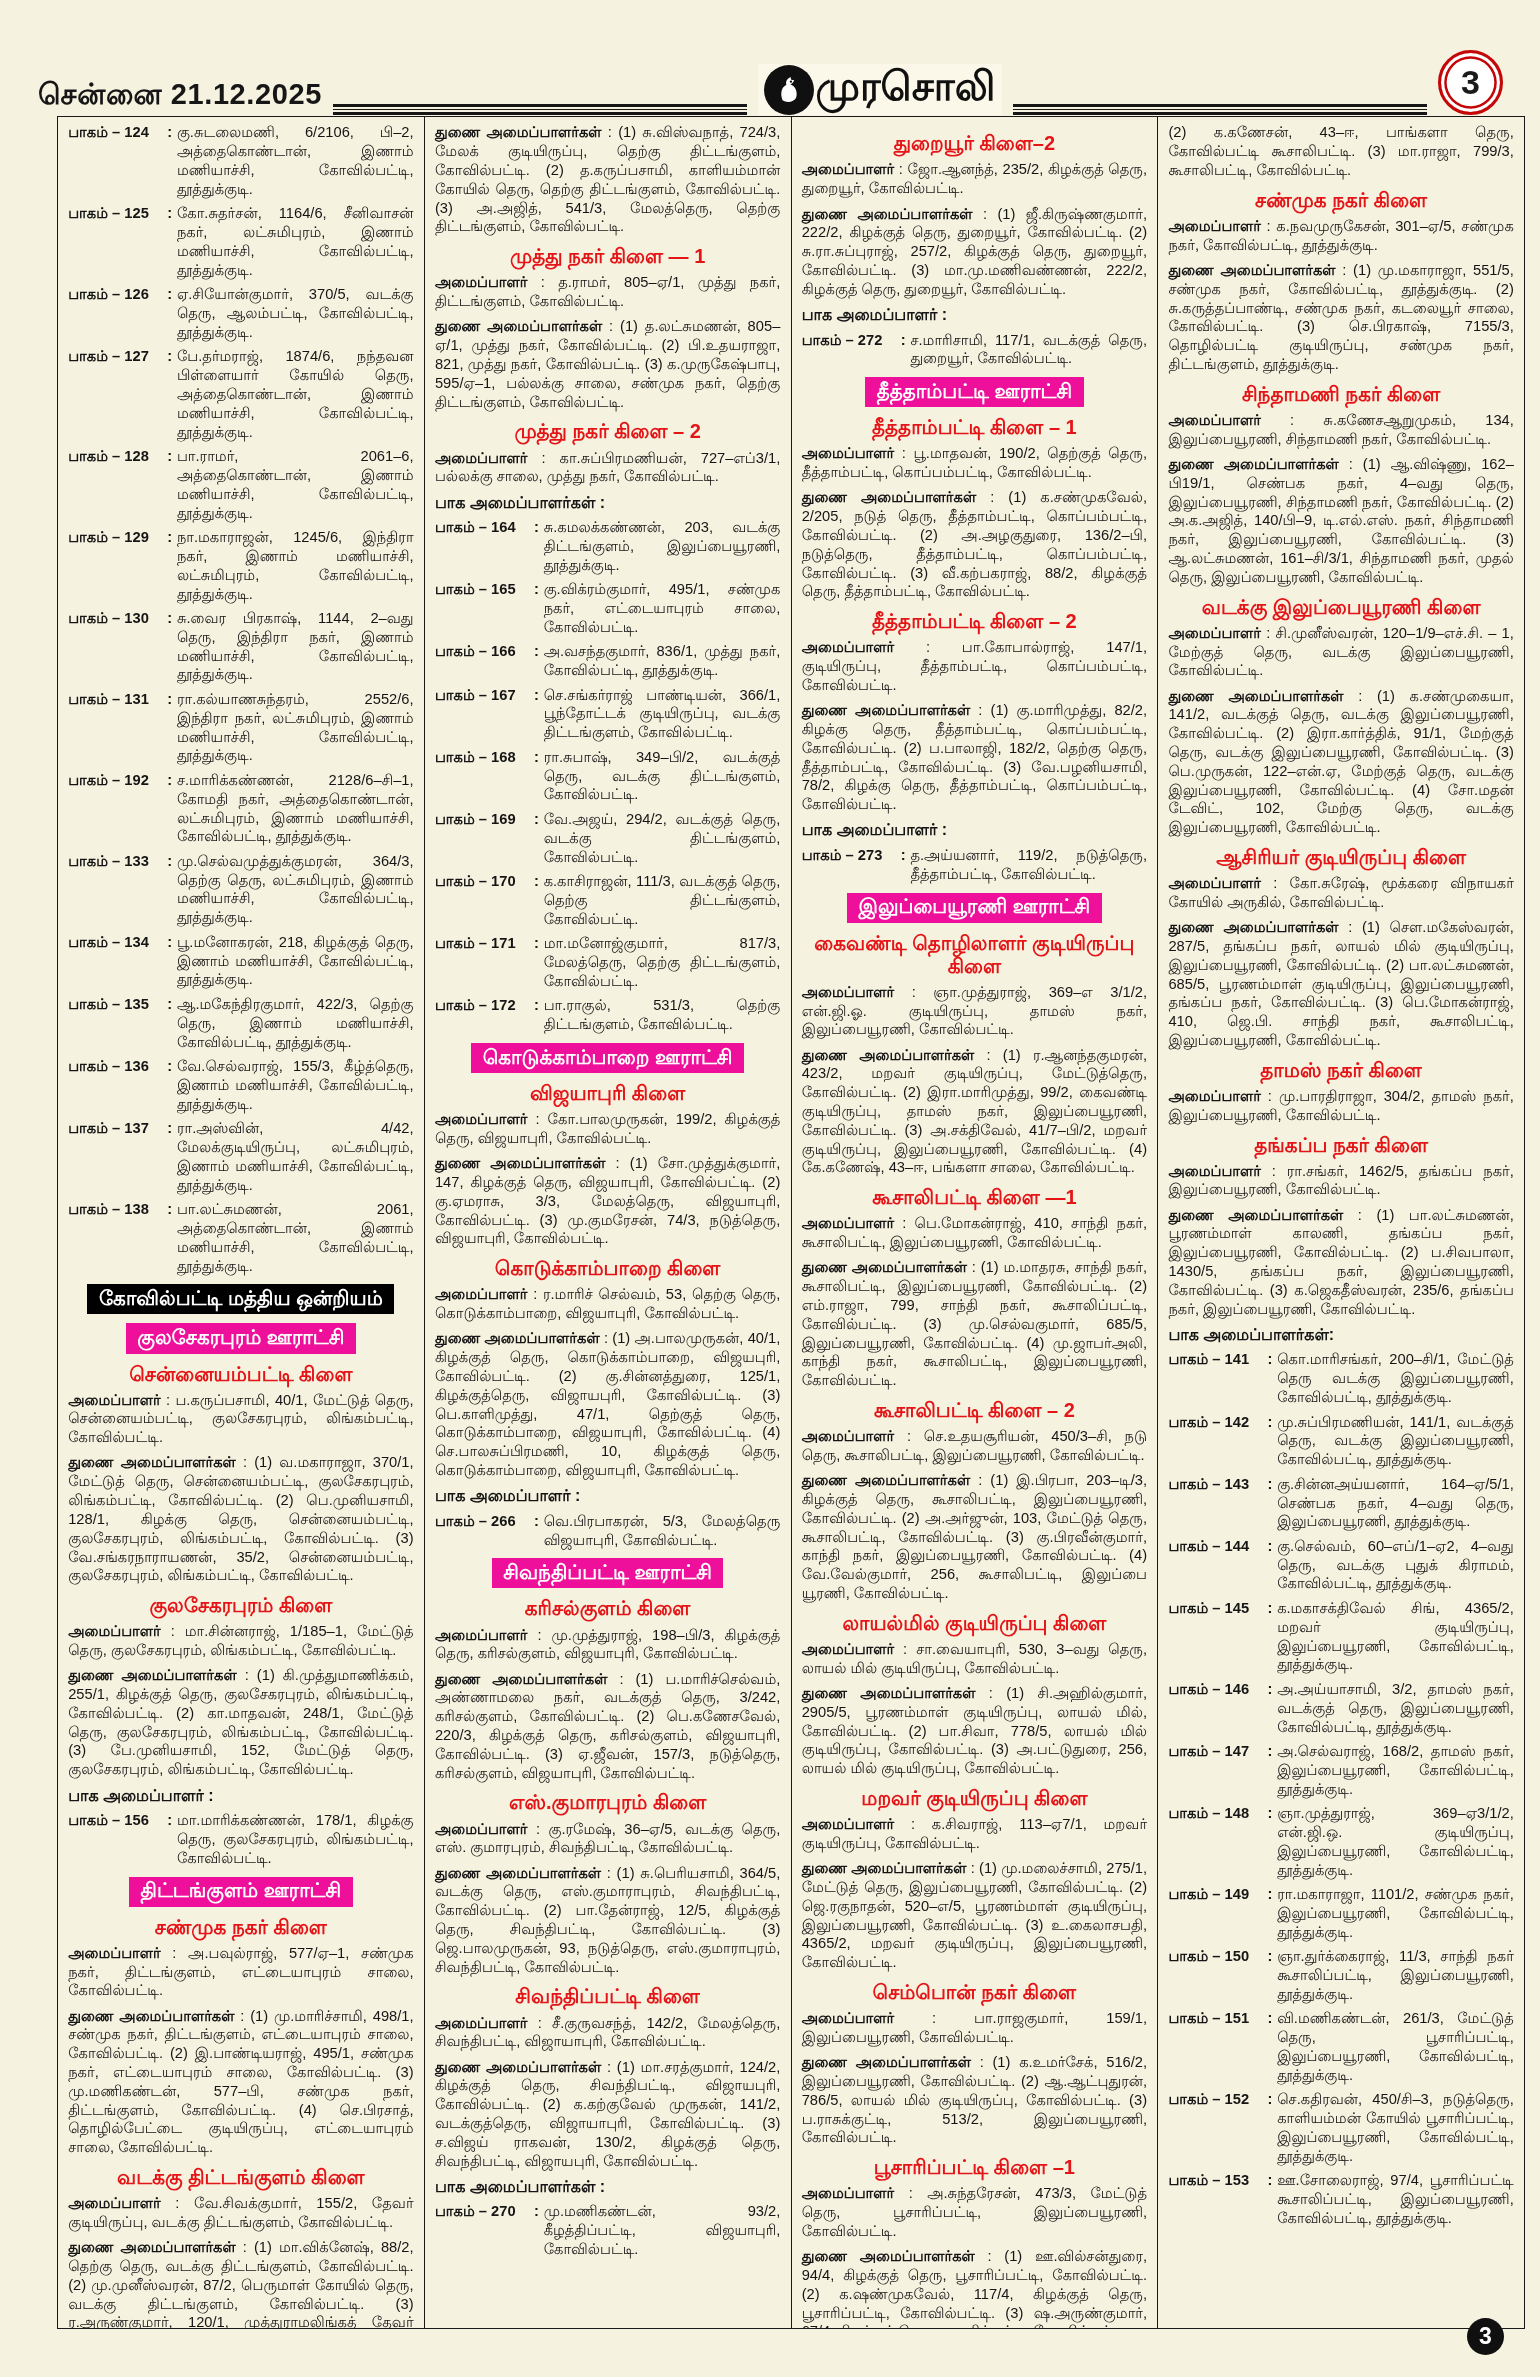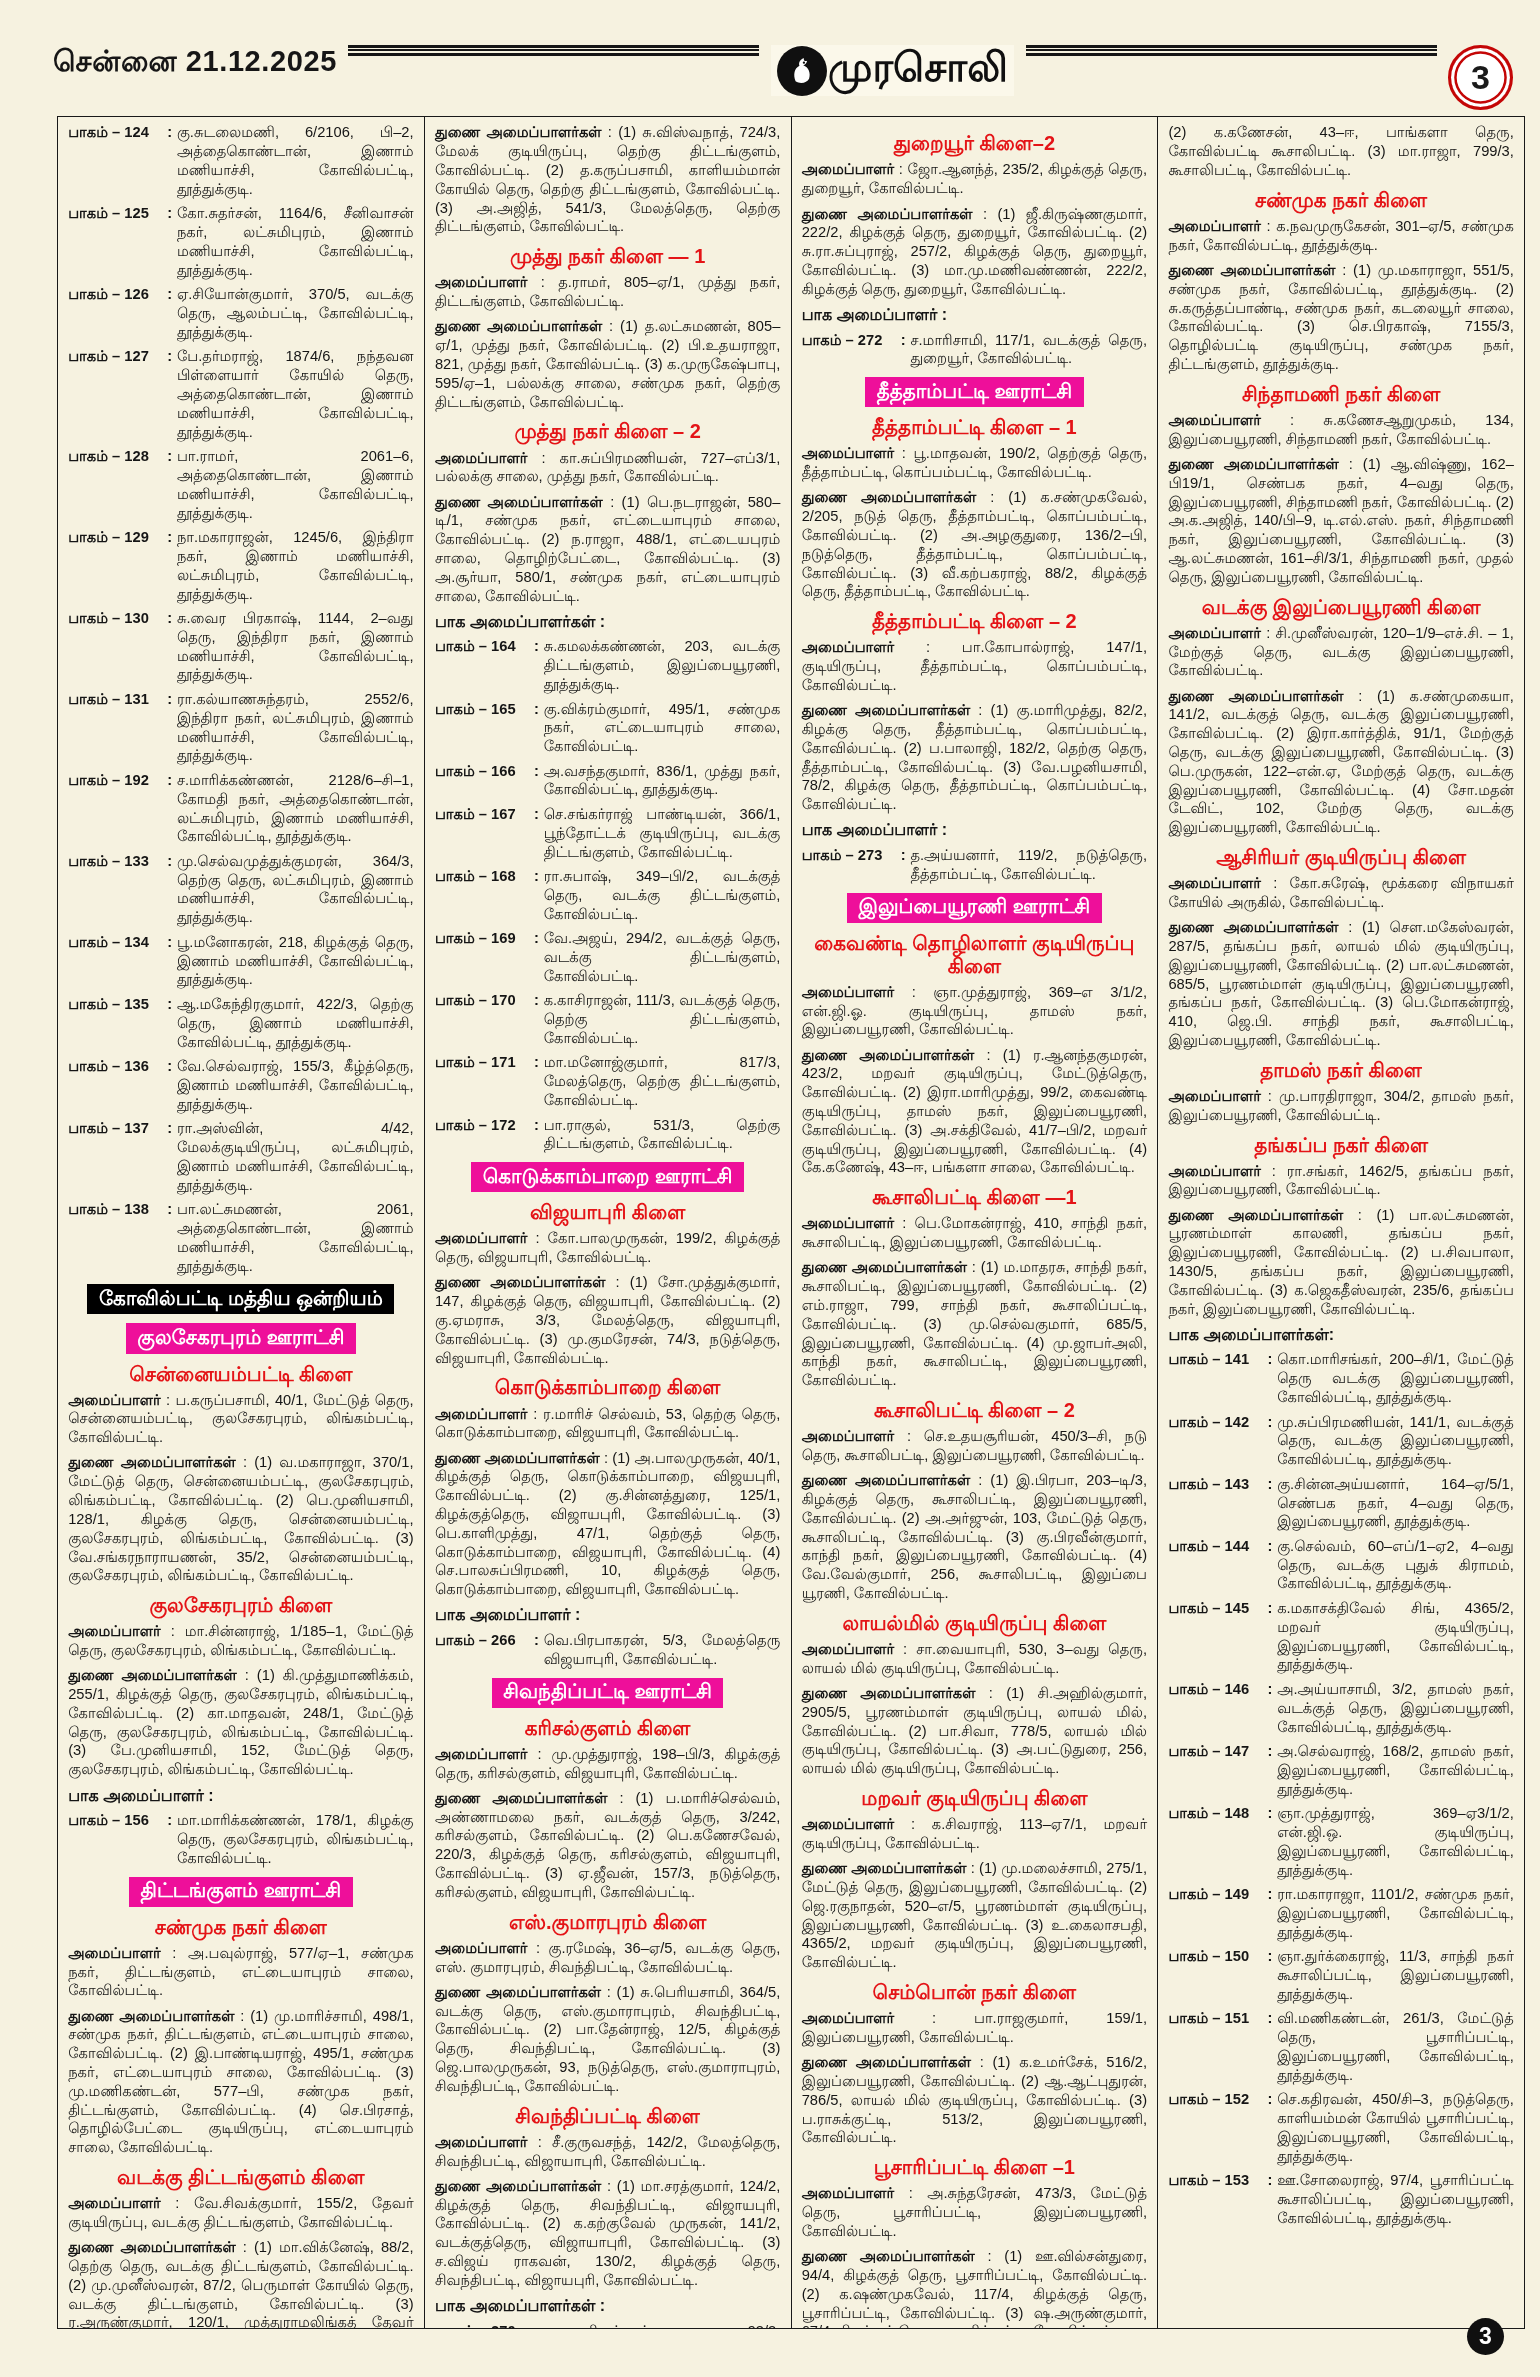--- a/index.html
+++ b/index.html
@@ -3,22 +3,22 @@
 <meta charset="utf-8">
 <style>
   html,body{margin:0;padding:0;}
   body{
     width:1541px;height:2377px;position:relative;
     background:#f6f2e0;color:#151515;
     font-family:"Liberation Sans",sans-serif;
     -webkit-font-smoothing:antialiased;overflow:hidden;
   }
   
-  .hdr{position:absolute;left:38px;right:28px;top:45px;height:70px;
-       display:flex;align-items:flex-start;gap:11.5px;margin-left:15px;}
+  .hdr{position:absolute;left:38px;right:38px;top:45px;height:70px;
+       display:flex;align-items:flex-end;gap:11.5px;}
   .hdr-date{font-weight:bold;font-size:29px;letter-spacing:0.6px;color:#161616;white-space:nowrap;}
   .rule{flex:1;height:11px;
         background:linear-gradient(#161616 0 2.6px,transparent 2.6px 4.5px,#161616 4.5px 6.4px,transparent 6.4px 8.3px,#161616 8.3px 11px);}
   .masthead{display:flex;align-items:center;gap:1px;background:#fbf8ea;padding:0 6.4px;}
   .mast-logo{width:50px;height:50px;border-radius:50%;background:#101010;
              display:flex;align-items:center;justify-content:center;flex:0 0 auto;}
   .mast-title{font-weight:bold;font-size:40px;color:#101010;white-space:nowrap;}
   .pgcircle{width:59px;height:59px;border-radius:50%;background:#fff;
             border:3.8px solid #c40606;box-shadow:inset 0 0 0 3.2px #fff,inset 0 0 0 5.7px #c40606;
             display:flex;align-items:center;justify-content:center;
@@ -165,21 +165,20 @@
       <div class="para"><span class="b">அமைப்பாளர்</span> : வே.சிவக்குமார், 155/2, தேவர் குடியிருப்பு, வடக்கு திட்டங்குளம், கோவில்பட்டி.</div>
       <div class="para"><span class="b">துணை அமைப்பாளர்கள்</span> : (1) மா.விக்னேஷ், 88/2, தெற்கு தெரு, வடக்கு திட்டங்குளம், கோவில்பட்டி. (2) மு.முனீஸ்வரன், 87/2, பெருமாள் கோயில் தெரு, வடக்கு திட்டங்குளம், கோவில்பட்டி. (3) ர.அருண்குமார், 120/1, முத்துராமலிங்கத் தேவர் குடியிருப்பு, வடக்கு திட்டங்குளம், கோவில்பட்டி.</div>
     </section>
   <section class="col" id="col1">
       <div class="para"><span class="b">துணை அமைப்பாளர்கள்</span> : (1) சு.விஸ்வநாத், 724/3, மேலக் குடியிருப்பு, தெற்கு திட்டங்குளம், கோவில்பட்டி. (2) த.கருப்பசாமி, காளியம்மான் கோயில் தெரு, தெற்கு திட்டங்குளம், கோவில்பட்டி. (3) அ.அஜித், 541/3, மேலத்தெரு, தெற்கு திட்டங்குளம், கோவில்பட்டி.</div>
       <div class="h-branch">முத்து நகர் கிளை — 1</div>
       <div class="para"><span class="b">அமைப்பாளர்</span> : த.ராமர், 805–ஏ/1, முத்து நகர், திட்டங்குளம், கோவில்பட்டி.</div>
       <div class="para"><span class="b">துணை அமைப்பாளர்கள்</span> : (1) த.லட்சுமணன், 805–ஏ/1, முத்து நகர், கோவில்பட்டி. (2) பி.உதயராஜா, 821, முத்து நகர், கோவில்பட்டி. (3) க.முருகேஷ்பாபு, 595/ஏ–1, பல்லக்கு சாலை, சண்முக நகர், தெற்கு திட்டங்குளம், கோவில்பட்டி.</div>
       <div class="h-branch">முத்து நகர் கிளை – 2</div>
       <div class="para"><span class="b">அமைப்பாளர்</span> : கா.சுப்பிரமணியன், 727–எப்3/1, பல்லக்கு சாலை, முத்து நகர், கோவில்பட்டி.</div>
-      <div class="para"><span class="b">துணை அமைப்பாளர்கள்</span> : (1) பெ.நடராஜன், 580–டி/1, சண்முக நகர், எட்டையாபுரம் சாலை, கோவில்பட்டி. (2) ந.ராஜா, 488/1, எட்டையபுரம் சாலை, தொழிற்பேட்டை, கோவில்பட்டி. (3) அ.சூர்யா, 580/1, சண்முக நகர், எட்டையாபுரம் சாலை, கோவில்பட்டி.</div>
       <div class="h-label">பாக அமைப்பாளர்கள் :</div>
       <div class="part">
         <span class="pn">பாகம் – 164</span>
         <span class="pc">:</span>
         <span class="pt">சு.கமலக்கண்ணன், 203, வடக்கு திட்டங்குளம், இலுப்பையூரணி, தூத்துக்குடி.</span>
       </div>
       <div class="part">
         <span class="pn">பாகம் – 165</span>
         <span class="pc">:</span>
         <span class="pt">கு.விக்ரம்குமார், 495/1, சண்முக நகர், எட்டையாபுரம் சாலை, கோவில்பட்டி.</span>

